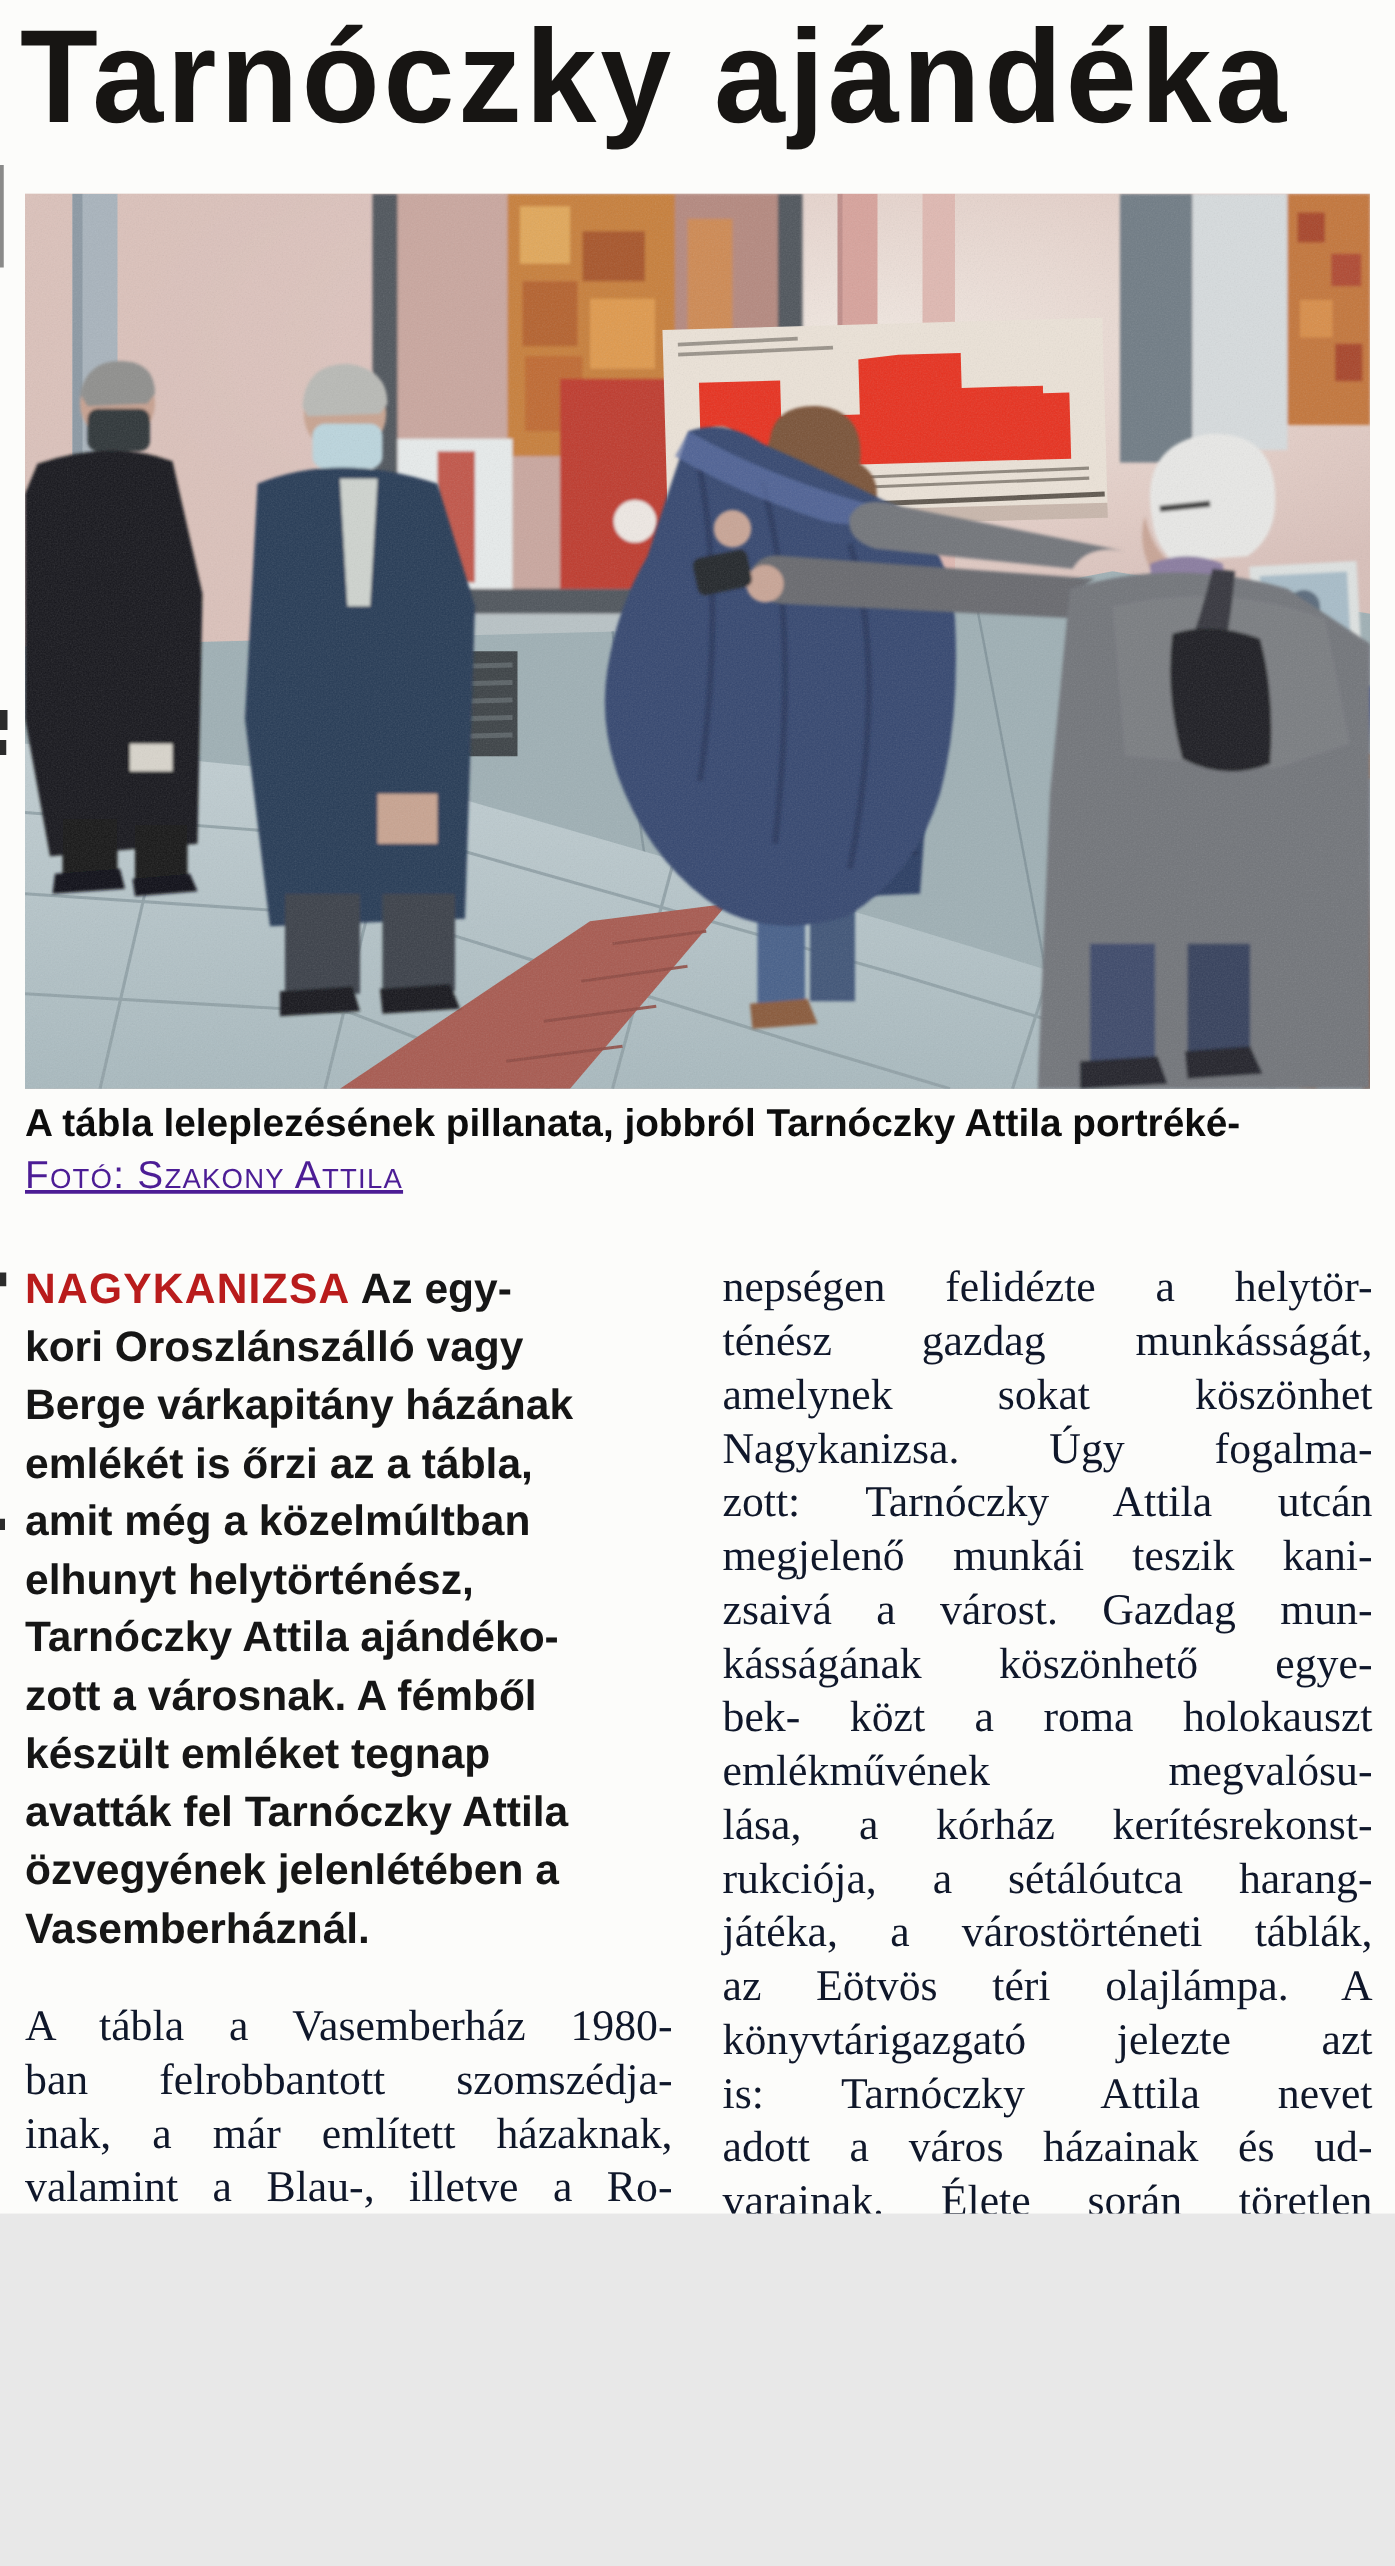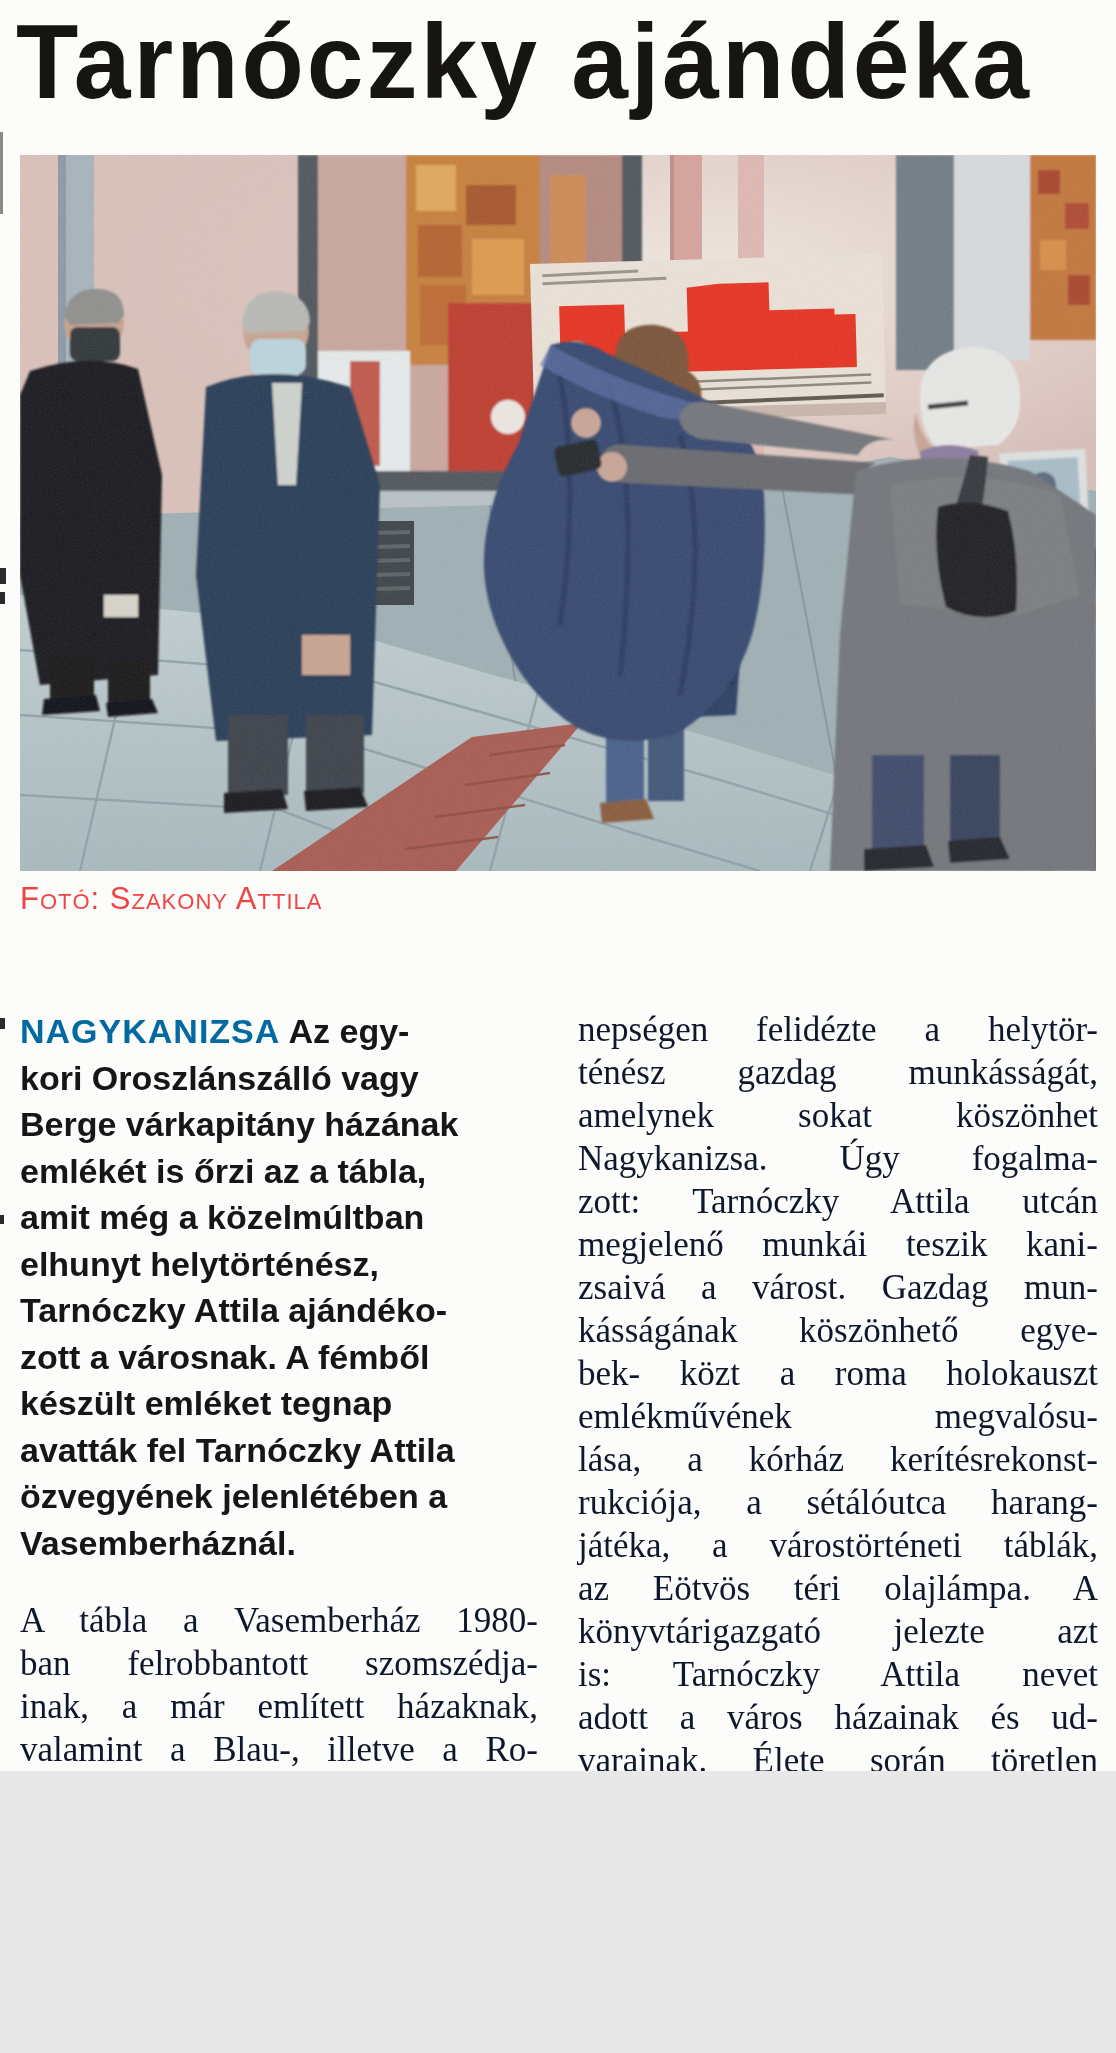--- a/index.html
+++ b/index.html
@@ -28,33 +28,34 @@
   .caption{
     position:absolute; left:20px; top:878px; width:1078px;
     font-family:"Liberation Sans", sans-serif;
     font-weight:bold; font-size:31px; line-height:41px; color:#0d0d0d;
     letter-spacing:0px;
   }
   .caption-row2{display:flex; justify-content:space-between; align-items:baseline;}
   .photo-credit{
     font-family:"Liberation Sans", sans-serif;
     font-weight:normal; font-variant:small-caps;
-    font-size:31px; letter-spacing:1px; color:#ef4444;
+    font-size:31px; letter-spacing:1px; color:#4c1d95;
     white-space:nowrap;
+    text-decoration:underline;
   }
   
   .col{position:absolute; top:1008px;}
   .col-left{left:20px; width:518px;}
   .col-right{left:578px; width:520px;}
   .lead-par{
     font-family:"Liberation Sans", sans-serif;
     font-weight:bold; font-size:34px; line-height:46.5px; color:#161616;
     white-space:pre-line;
   }
-  .lead-loc{color:#0369a1; letter-spacing:1px;}
+  .lead-loc{color:#b91c1c; letter-spacing:1px;}
   .serif-par{
     font-family:"Liberation Serif", serif;
     font-size:35px; line-height:43px; color:#0f172a;
     white-space:pre-line;
     text-align:justify; text-align-last:justify; text-justify:inter-word;
   }
   .col-left .serif-par{margin-top:33px;}
   .last-row{
     display:flex; justify-content:flex-start; align-items:baseline;
     font-family:"Liberation Serif", serif;
@@ -274,20 +275,21 @@
         <rect x="930" y="600" width="50" height="88" fill="#343f5c"></rect>
         <path d="M844,694 L906,690 L914,712 L844,716 Z" fill="#20222a"></path>
         <path d="M928,686 L980,682 L990,704 L930,708 Z" fill="#20222a"></path>
       </g>
 
       <rect x="0" y="0" width="1076" height="716" filter="url(#grain)" opacity="0.16"></rect>
     </svg>
   </div>
 
   <div class="caption">
+    <div>A tábla leleplezésének pillanata, jobbról Tarnóczky Attila portréké-</div>
     <div class="caption-row2">
       <span class="photo-credit">Fotó: Szakony Attila</span>
     </div>
   </div>
 
   <div class="col col-left">
     <div class="lead-par"><span class="lead-loc">NAGYKANIZSA</span><span> Az egy-</span>
 <span>kori Oroszlánszálló vagy
 Berge várkapitány házának
 emlékét is őrzi az a tábla,

